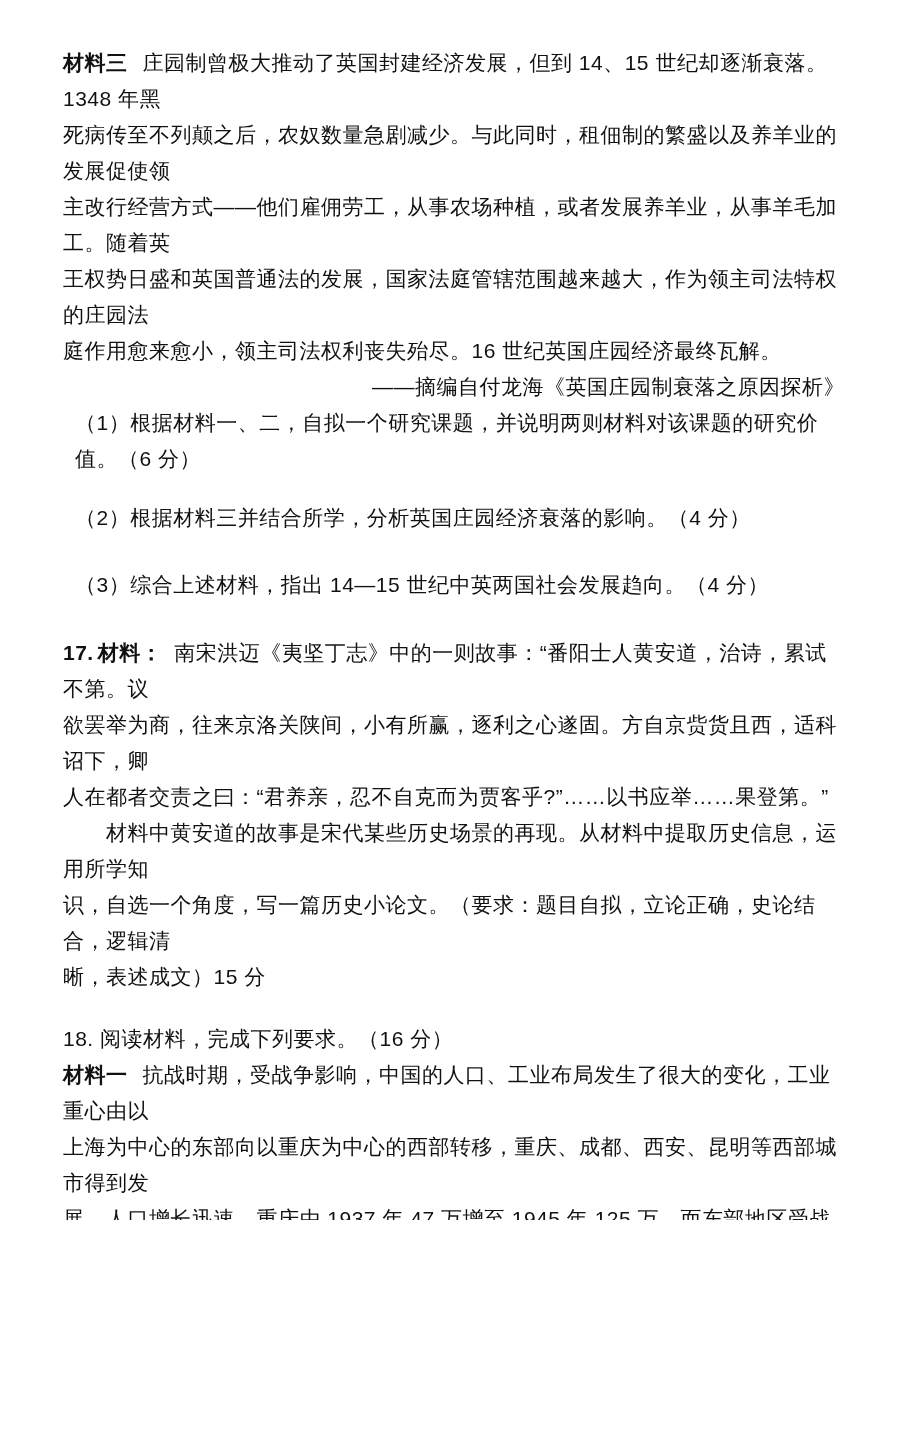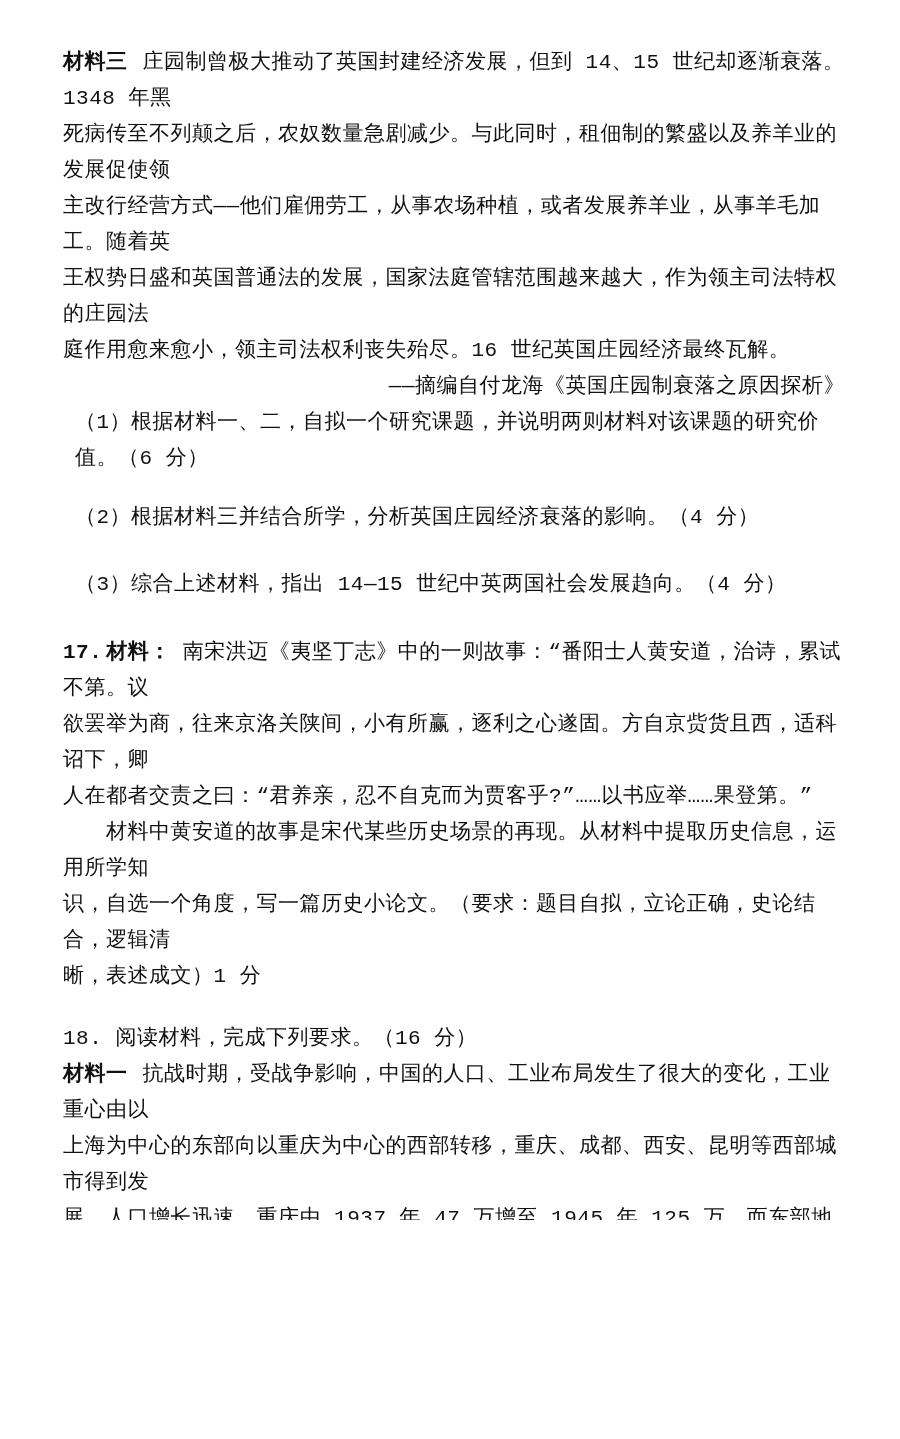--- a/index.html
+++ b/index.html
@@ -4,21 +4,21 @@
 <style>
   * { box-sizing: border-box; }
   html, body { margin: 0; padding: 0; background: #ffffff; }
   .page {
     position: relative;
     width: 900px;
     height: 1220px;
     margin: 0 auto;
     background: #ffffff;
     color: #111111;
-    font-family: Liberation Mono, monospace;
+    font-family: Liberation Sans, sans-serif;
     font-size: 21px;
     overflow: hidden;
   }
   .content {
     position: absolute;
     left: 63px;
     top: 45px;
     width: 782px;
   }
   .para { line-height: 36px; letter-spacing: 0.5px; }
@@ -66,21 +66,21 @@
     <div class="question gap-q3">（3）综合上述材料，指出 14—15 世纪中英两国社会发展趋向。（4 分）</div>
 
     <section class="gap-17">
       <div class="para">
         <span class="q-num">17.</span><span class="mat-label" style="margin-right:12px;">材料：</span><span class="pre">南宋洪迈《夷坚丁志》中的一则故事：“番阳士人黄安道，治诗，累试不第。议
 欲罢举为商，往来京洛关陕间，小有所赢，逐利之心遂固。方自京赀货且西，适科诏下，卿
 人在都者交责之曰：“君养亲，忍不自克而为贾客乎?”……以书应举……果登第。”</span>
       </div>
       <div class="para pre">　　材料中黄安道的故事是宋代某些历史场景的再现。从材料中提取历史信息，运用所学知
 识，自选一个角度，写一篇历史小论文。（要求：题目自拟，立论正确，史论结合，逻辑清
-晰，表述成文）1 分</div>
+晰，表述成文）15 分</div>
     </section>
 
     <section>
       <div class="heading-18 gap-18">18. 阅读材料，完成下列要求。（16 分）</div>
 
       <div class="para">
         <span class="mat-label">材料一</span><span class="pre">抗战时期，受战争影响，中国的人口、工业布局发生了很大的变化，工业重心由以
 上海为中心的东部向以重庆为中心的西部转移，重庆、成都、西安、昆明等西部城市得到发
 展，人口增长迅速，重庆由 1937 年 47 万增至 1945 年 125 万。而东部地区受战争影响，很
 多城市人口一度锐减，其中尤以南京、武汉、广州、杭州、长沙最为严重。南京因日寇暴行，

